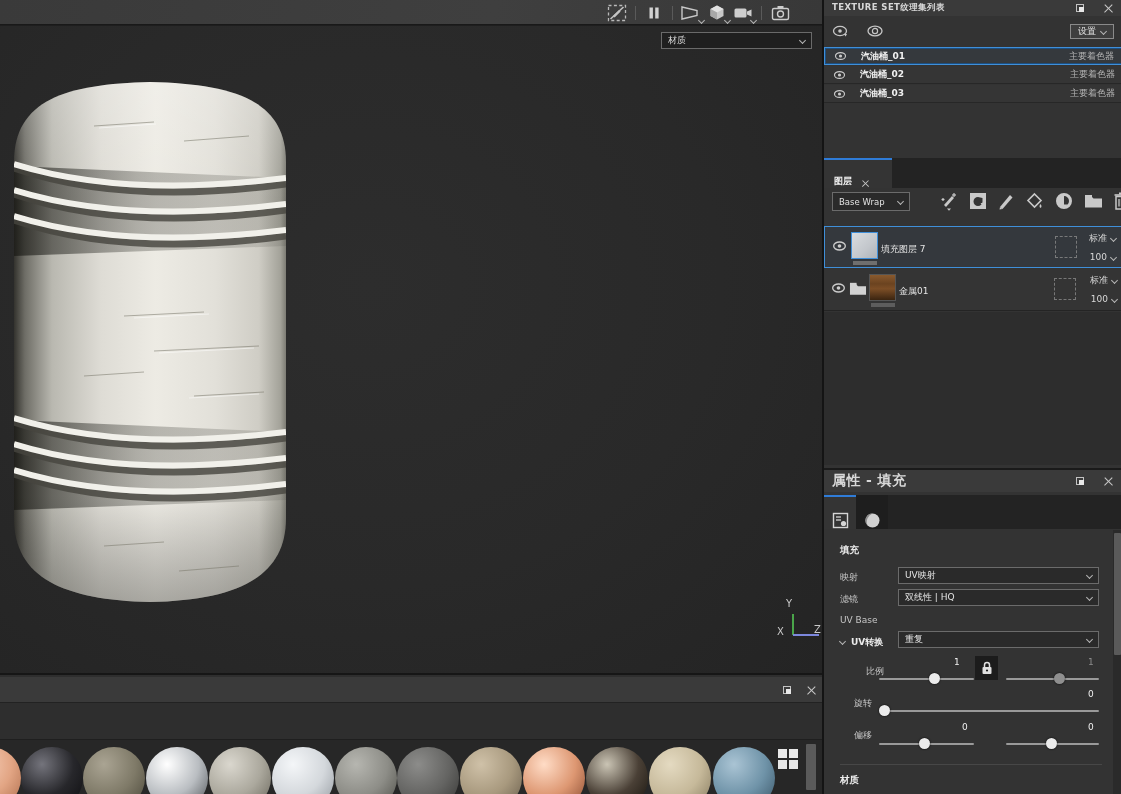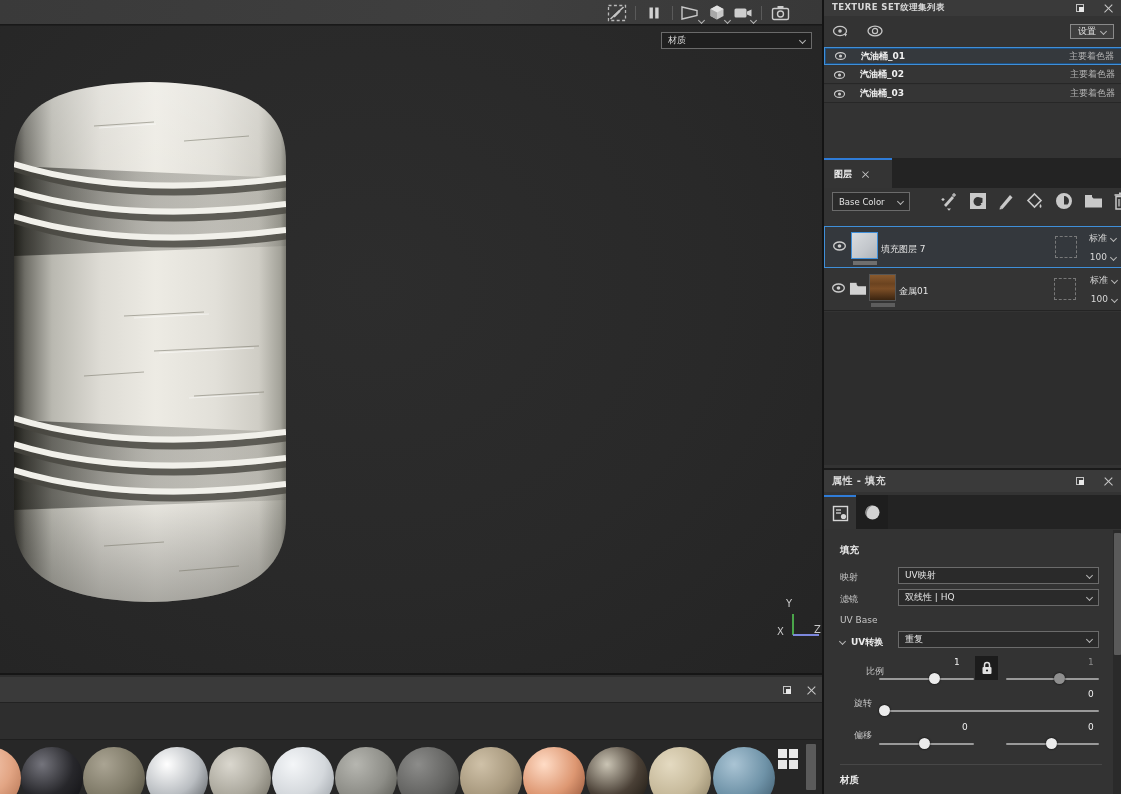--- a/index.html
+++ b/index.html
@@ -40,21 +40,21 @@
 
   
   .ts-row { position:absolute; left:0; width:299px; height:18px; display:flex; align-items:center; padding:0 8px 0 9px; border-bottom:1px solid #272727; background:#353535; }
   .ts-row.selected { border:1px solid #3f8fd9; box-shadow:inset 0 0 0 1px #1d4f80; background:#35393d; }
   .ts-name { font-weight:bold; color:#f0f0f0; margin-left:14px; }
   .ts-shader { margin-left:auto; color:#b4b4b4; }
   .settings-btn { position:absolute; display:flex; align-items:center; gap:5px; padding:0 7px; height:15px; border:1px solid #8a8a8a; background:#3e3e3e; color:#e0e0e0; }
 
   
   .tabbar { position:absolute; left:0; width:299px; background:#232323; display:flex; align-items:stretch; }
-  .tab { display:flex; align-items:center; padding:0 10px; color:#cfcfcf; background:#1e1e1e; position:relative; }
+  .tab { display:flex; align-items:flex-end; padding:0 10px; color:#cfcfcf; background:#1e1e1e; position:relative; }
   .tab.active { background:#343434; border-top:2px solid var(--accent,#2f7cd8); font-weight:bold; color:#f2f2f2; }
   .tab .close-glyph { transform:scale(.8); margin-left:9px; }
   .dd { display:flex; align-items:center; background:#2a2a2a; border:1px solid #6b6b6b; padding:0 6px; color:#e2e2e2; }
   .dd .caret { margin-left:auto; }
   .lyr-toolbar-icons { position:absolute; display:flex; align-items:center; gap:9px; }
   .layer-row { position:absolute; left:0; width:299px; height:42px; background:#343434; border-bottom:1px solid #242424; }
   .layer-row.selected { border:1px solid #3f8fd9; background:#34383d; }
   .lr-eye { position:absolute; left:7px; top:13px; }
   .thumb { position:absolute; width:27px; height:27px; top:5px; border:1px solid #555; }
   .thumb-bar { position:absolute; width:24px; height:4px; background:#6f6f6f; }
@@ -286,21 +286,21 @@
     </div>
 
     <div class="tabbar" style="top:158px; height:30px;">
       <div class="tab active" style="width:68px;">
         <span>图层</span>
         <span class="close-glyph"></span>
       </div>
     </div>
 
     <div class="dd" style="position:absolute; left:8px; top:192px; width:78px; height:19px; font-size:8.5px;">
-      <span>Base Color</span>
+      <span>Base Wrap</span>
       <span class="caret"></span>
     </div>
     <div class="lyr-toolbar-icons" style="left:116px; top:191px;">
       <svg width="19" height="20" viewBox="0 0 19 20">
         <path d="M4 14 L12 5 L14 7 L6 16 Z" fill="#c9c9c9"></path>
         <g stroke="#c9c9c9" stroke-width="1.2">
             <line x1="14" y1="2" x2="14" y2="6"></line>
             <line x1="12" y1="4" x2="16" y2="4"></line>
             <line x1="3" y1="7" x2="3" y2="10"></line>
             <line x1="1.5" y1="8.5" x2="4.5" y2="8.5"></line>
@@ -375,21 +375,21 @@
           <span class="caret"></span>
         </span>
       <span class="blend-box" style="top:25px;">
           <span>100</span>
           <span class="caret"></span>
         </span>
     </div>
     <div class="abs" style="left:0; top:312px; width:299px; height:153px; background:#2d2d2d;"></div>
 
     <div class="panel-titlebar" style="top:468px; height:24px; padding:0 8px; border-top:2px solid #1a1a1a;">
-      <span class="pt-title" style="font-size:10px;">属性 - 填充</span>
+      <span class="pt-title" style="font-size:14px;">属性 - 填充</span>
       <span style="margin-left:auto; display:flex; gap:14px;">
         <span class="win-btn">
             <span class="restore-glyph"></span>
           </span>
         <span class="win-btn">
             <span class="close-glyph"></span>
           </span>
       </span>
     </div>
     <div class="tabbar" style="top:495px; height:34px;">

